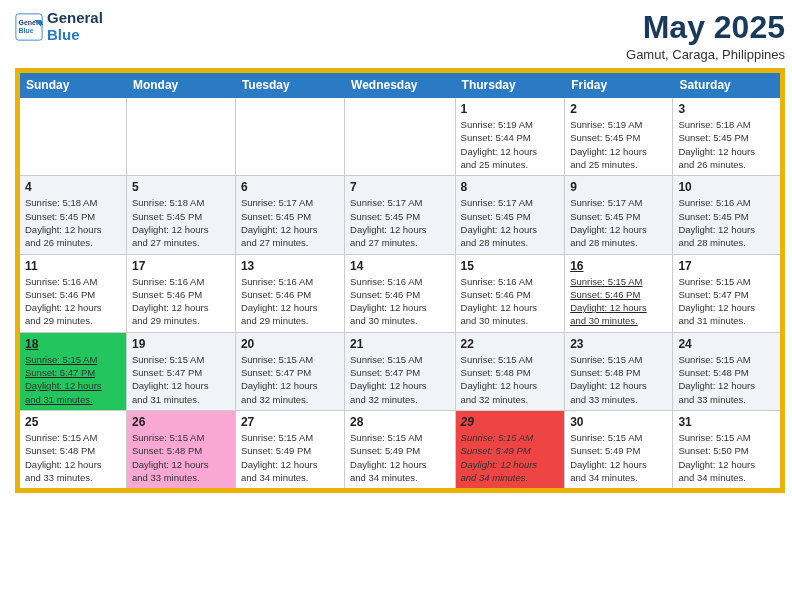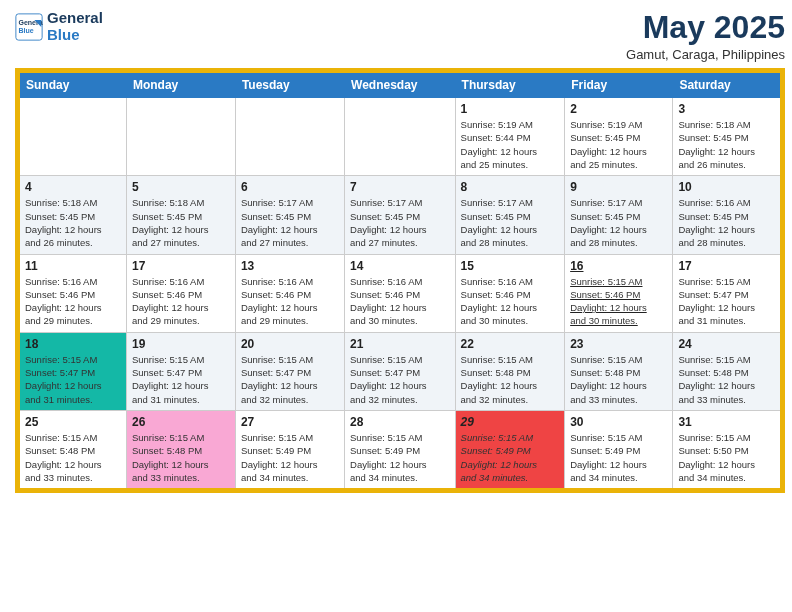--- a/index.html
+++ b/index.html
@@ -258,21 +258,21 @@
           </td>
           <td style="background: rgb(255, 255, 255);">
             <div class="day-number">17</div>
             <div class="day-info" style="white-space: pre-line;">Sunrise: 5:15 AM
 Sunset: 5:47 PM
 Daylight: 12 hours
 and 31 minutes.</div>
           </td>
         </tr>
         <tr>
-          <td style="background: #14b8a6;">
+          <td style="background: #22c55e; text-decoration: underline;">
             <div class="day-number">18</div>
             <div class="day-info" style="white-space: pre-line;">Sunrise: 5:15 AM
 Sunset: 5:47 PM
 Daylight: 12 hours
 and 31 minutes.</div>
           </td>
           <td style="background: rgb(240, 244, 248);">
             <div class="day-number">19</div>
             <div class="day-info" style="white-space: pre-line;">Sunrise: 5:15 AM
 Sunset: 5:47 PM

